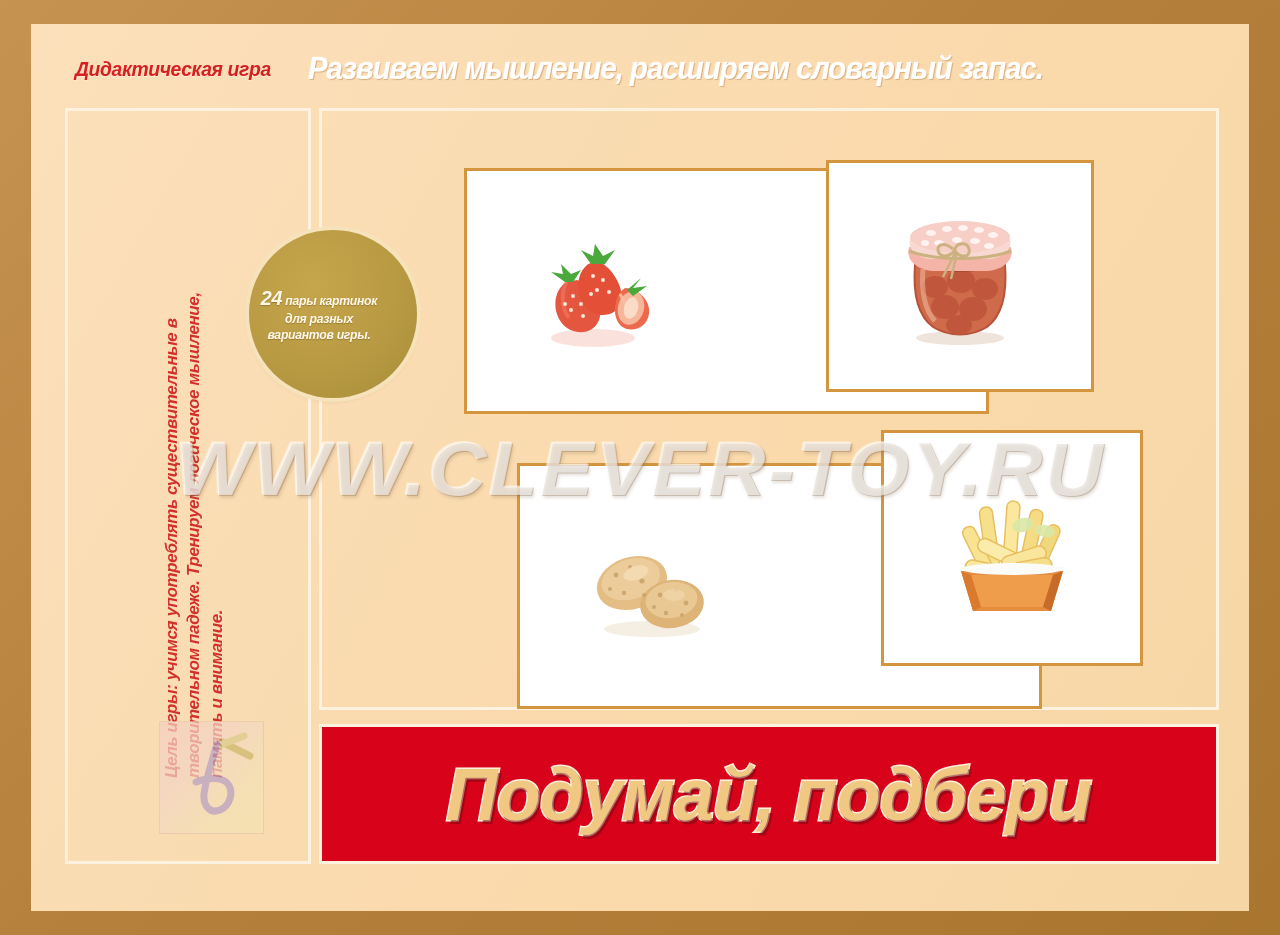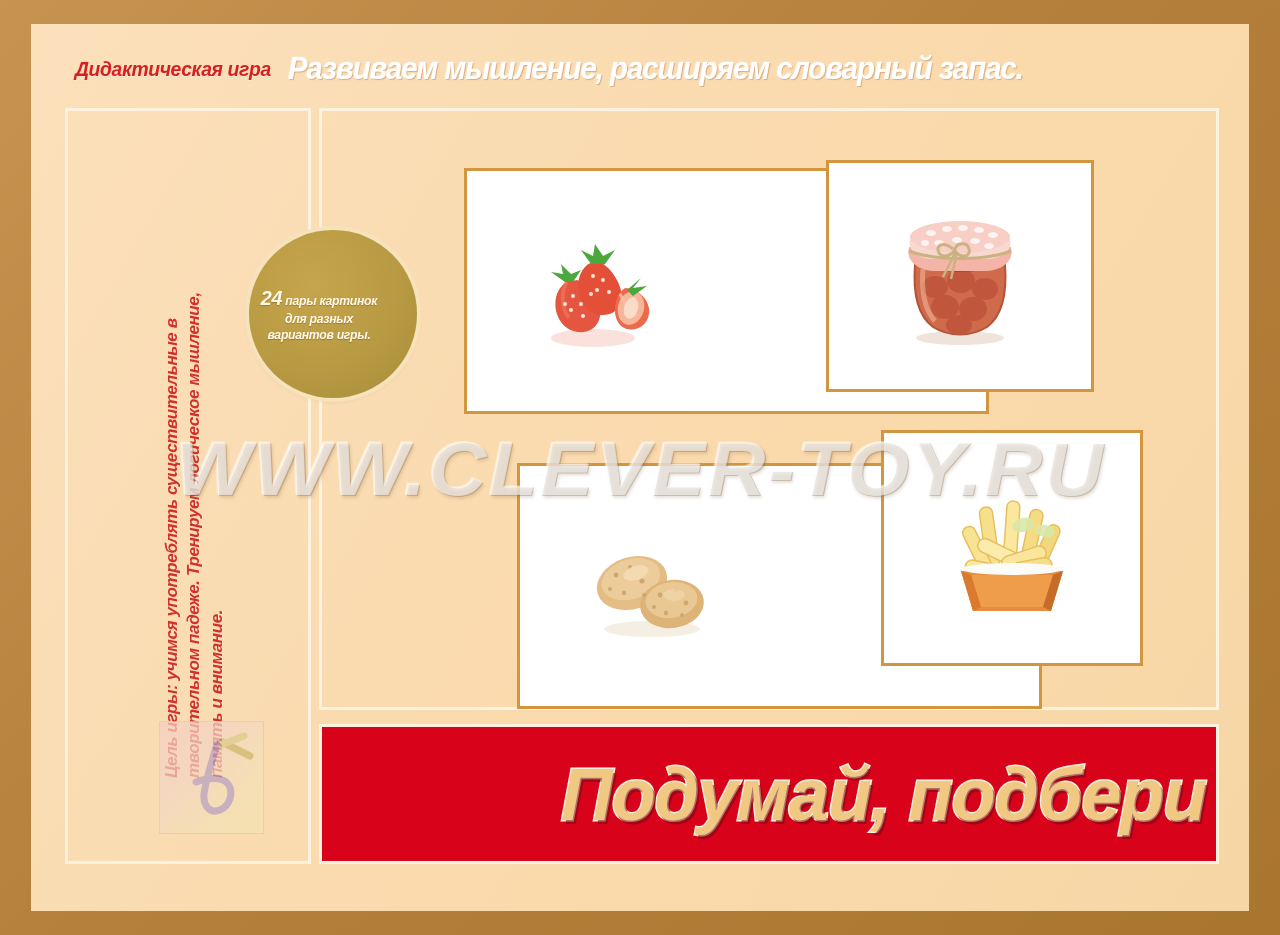--- a/index.html
+++ b/index.html
@@ -18,21 +18,21 @@
     position:absolute;left:31px;top:24px;right:31px;bottom:24px;
     background:#fadcb2;
   }
   .panel-inner-shade{
     position:absolute;left:0;top:0;right:0;bottom:0;
     background:linear-gradient(120deg,#fbe0bb 0%,#fad9ab 60%,#f7d6a6 100%);
   }
   
   .header{
     position:absolute;left:44px;top:22px;right:34px;height:46px;
-    display:flex;align-items:center;gap:0;white-space:nowrap;
+    display:flex;align-items:center;gap:20px;white-space:nowrap;
   }
   .kicker{
     color:#d62020;font-weight:bold;font-style:italic;
     font-size:21px;letter-spacing:-0.4px;
     transform:scaleX(.92);transform-origin:left center;
     text-shadow:0 1px 0 rgba(255,255,255,.35);
   }
   .headline{
     color:#fff;font-weight:bold;font-style:italic;font-size:31px;
     letter-spacing:-1.1px;transform:scaleX(.95);transform-origin:left center;
@@ -100,21 +100,21 @@
   .card-potato{left:198px;top:355px;width:525px;height:246px;z-index:2;}
   .card-fries{left:562px;top:322px;width:262px;height:236px;z-index:3;}
 
   .art{width:150px;height:150px;}
   .art-lg{width:170px;height:170px;}
 
   
   .banner{
     position:absolute;left:288px;top:700px;right:30px;height:140px;
     background:#d9021b;border:3px solid #fdf1e0;box-sizing:border-box;
-    display:flex;align-items:center;justify-content:flex-end;
+    display:flex;align-items:center;justify-content:center;
   }
   .banner-text{
     font-size:74px;font-weight:bold;font-style:italic;
     color:#f0c882;letter-spacing:-1px;
     transform:scaleX(.97);
     -webkit-text-stroke:3px #fbf0dd;
     paint-order:stroke fill;
     text-shadow:3px 4px 0 rgba(120,10,15,.55);
     white-space:nowrap;
   }

